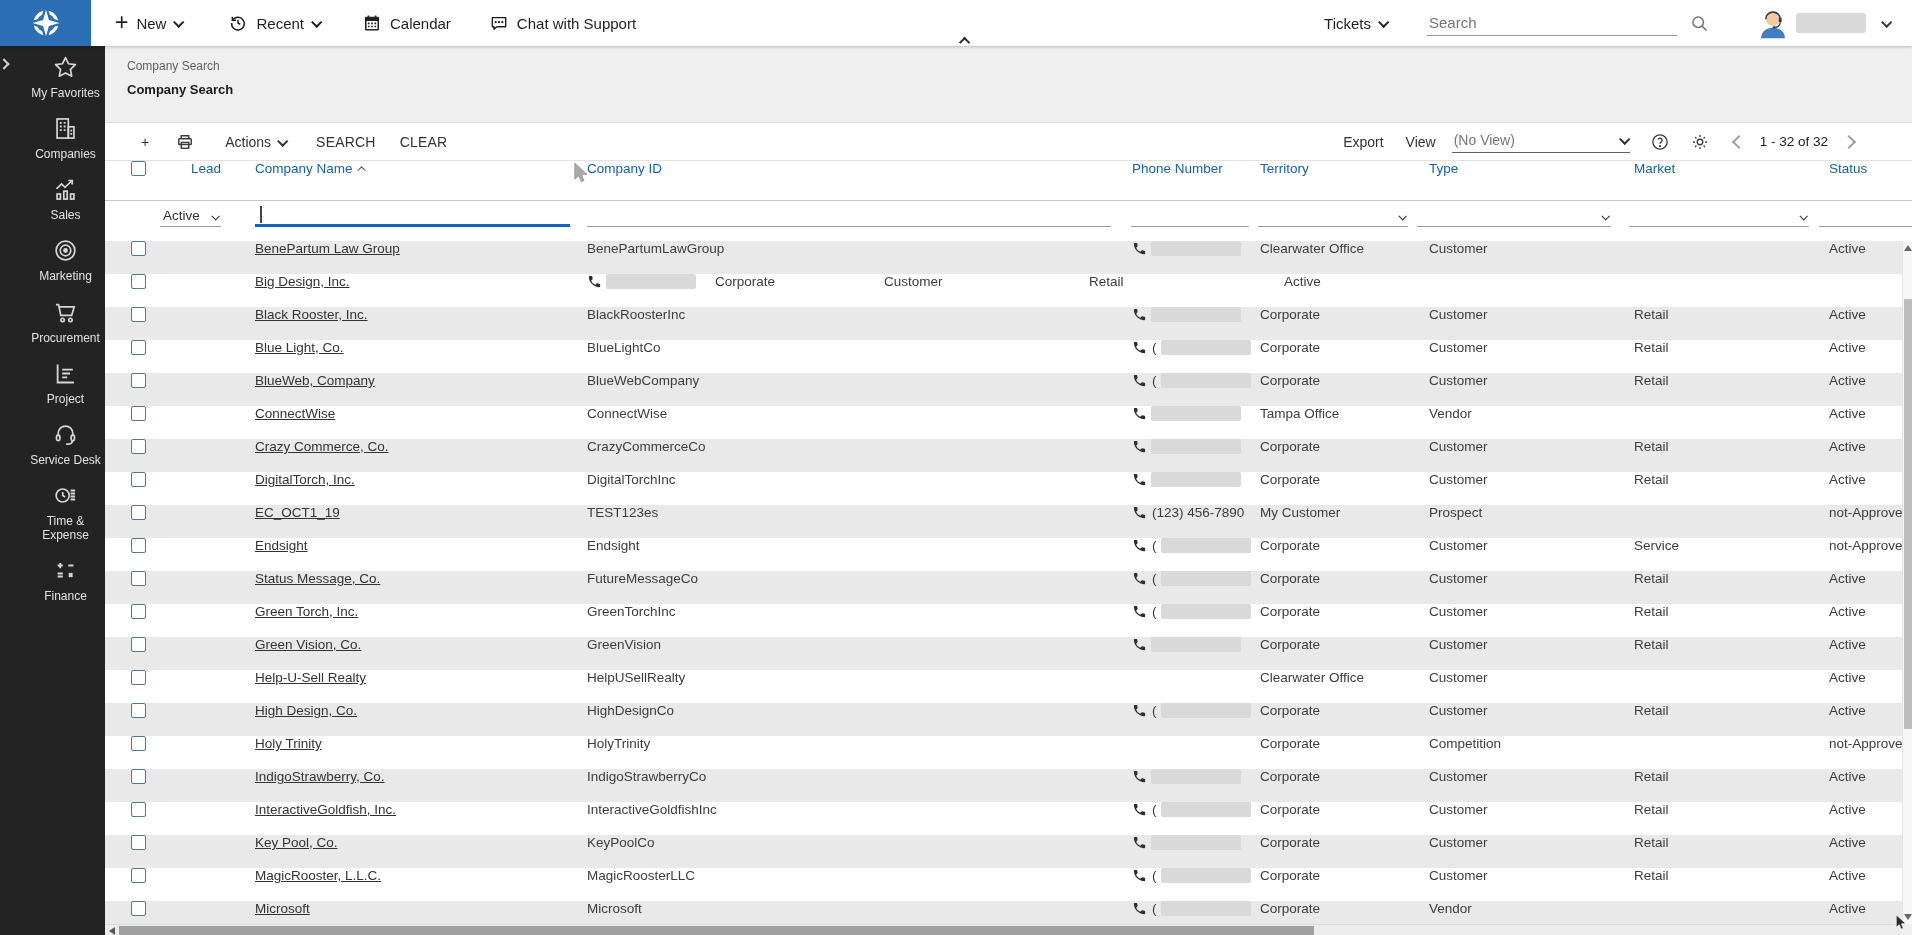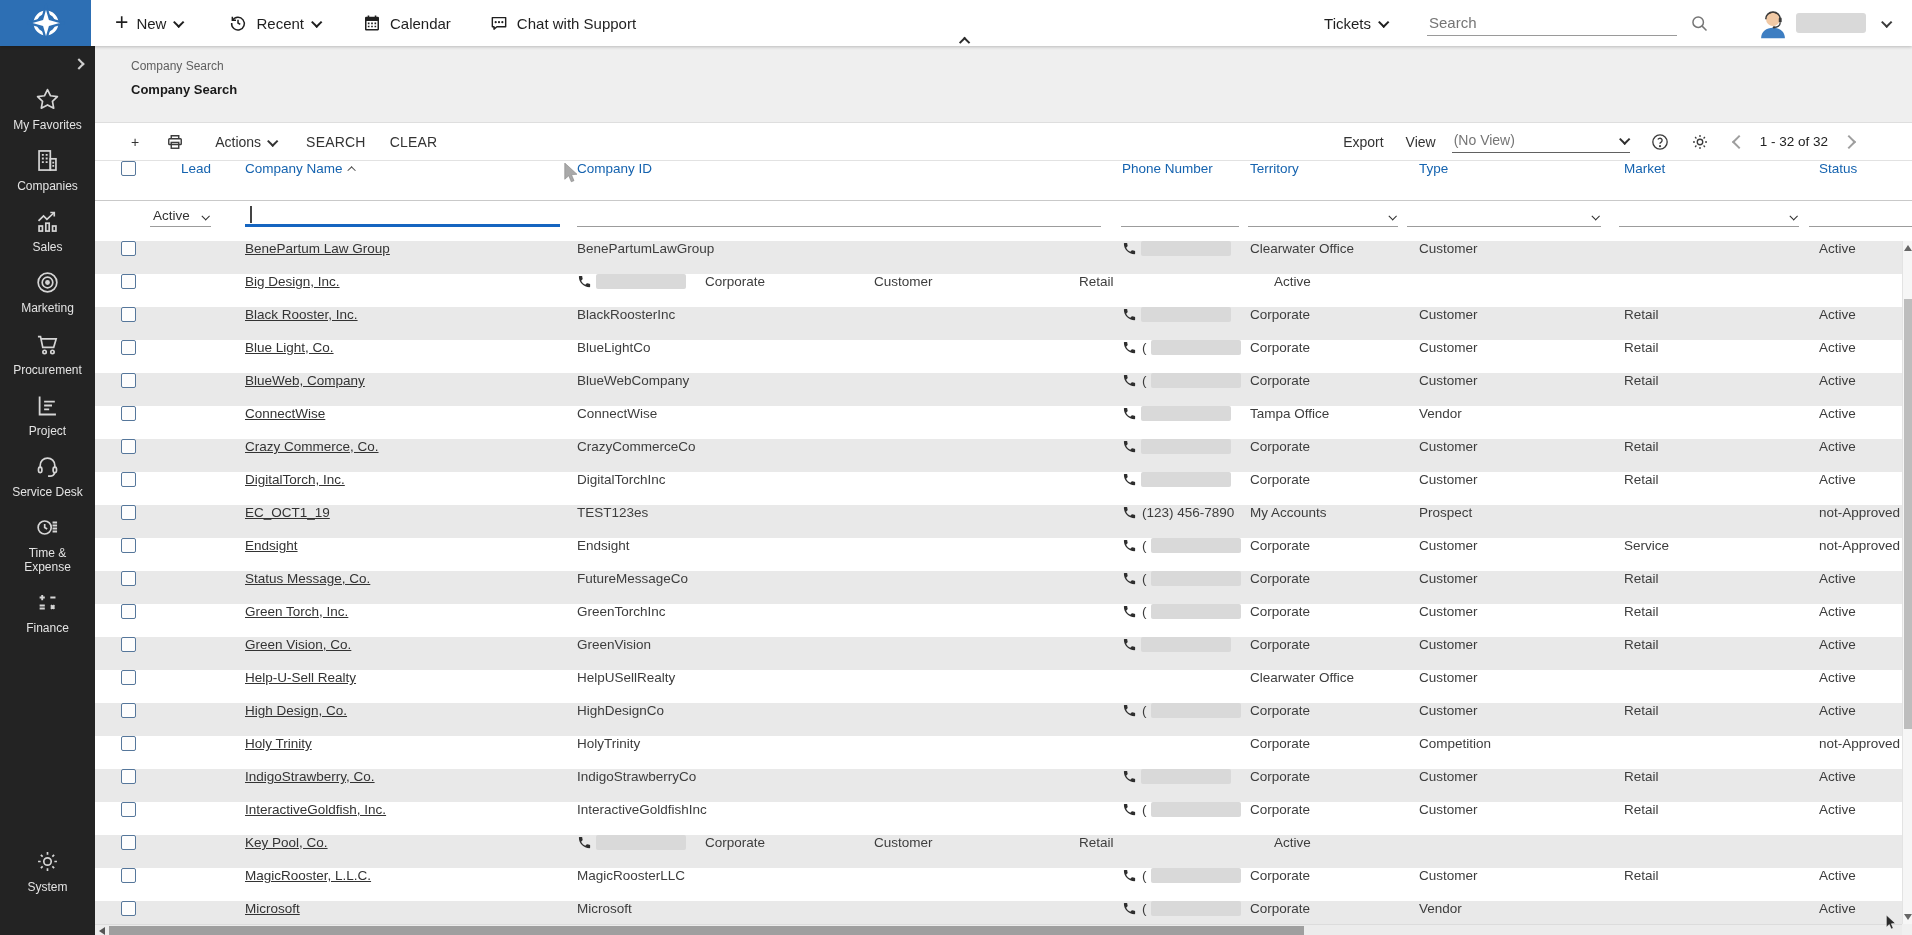--- a/index.html
+++ b/index.html
@@ -28,32 +28,32 @@
   .tb-search input{border:none;outline:none;border-bottom:1px solid #9a9a9a;width:250px;
     font-size:15px;padding:3px 2px 4px;color:#333;background:transparent;font-family:"Liberation Sans",sans-serif;}
   .tb-search input::placeholder{color:#757575;}
   .tb-search .sicon{width:21px;height:21px;color:#757575;margin-left:12px;margin-bottom:2px;}
   .profile{display:flex;align-items:center;margin-left:46px;gap:4px;cursor:pointer;}
   .redact-name{width:70px;height:20px;background:#d9d9d9;border-radius:3px;margin-left:2px;}
   .profile .chev{color:#3a3a3a;margin-left:12px;}
 
   
   .main{display:flex;height:889px;}
-  .sidebar{width:95px;background:#232323;color:#e3e3e3;display:flex;flex-direction:column;flex:none;}
+  .sidebar{width:105px;background:#232323;color:#e3e3e3;display:flex;flex-direction:row;flex:none;}
   .expand-row{height:28px;display:flex;justify-content:flex-end;align-items:center;padding-right:12px;margin-top:4px;}
   .expand-row .chev{color:#cfcfcf;border-width:2px;}
   .side-list{display:flex;flex-direction:column;align-items:center;margin-top:8px;}
   .side-item{display:flex;flex-direction:column;align-items:center;margin-bottom:15px;cursor:pointer;width:91px;}
   .side-item .side-icon{width:27px;height:27px;color:#d6d6d6;}
   .side-item .side-icon svg{width:27px;height:27px;display:block;}
   .side-item .side-label{font-size:12px;color:#e3e3e3;text-align:center;line-height:1.18;margin-top:5px;max-width:72px;}
   .side-bottom{margin-top:auto;margin-bottom:26px;}
 
   .content{flex:1;display:flex;flex-direction:column;background:#efefef;min-width:0;}
-  .crumb-strip{height:76px;padding:13px 0 0 36px;}
+  .crumb-strip{height:76px;padding:13px 0 0 22px;}
   .crumb{font-size:12px;color:#5f5f5f;}
   .crumb-title{font-size:13px;font-weight:bold;color:#1a1a1a;margin-top:9px;}
 
   
   .panel{flex:1;background:#fff;position:relative;overflow:hidden;border-top:1px solid #dedede;}
   .toolbar{height:38px;display:flex;align-items:center;border-bottom:1px solid #e2e2e2;}
   .toolbar .tool{display:flex;align-items:center;gap:7px;color:#333;font-size:14px;cursor:pointer;white-space:nowrap;}
   .toolbar .tool svg{width:20px;height:20px;color:#3c3c3c;}
   .t-plus{margin-left:36px;font-size:24px;font-weight:400;color:#3c3c3c;line-height:1;}
   .t-print{margin-left:26px;}
@@ -625,21 +625,21 @@
     <div class="col-id">TEST123es</div>
     <div class="col-phone">
       <span class="phone-icon">
         <svg viewBox="0 0 24 24">
                     <path fill="currentColor" d="M6.62 10.79c1.44 2.83 3.76 5.15 6.59 6.59l2.2-2.2c.27-.27.67-.36 1.02-.24 1.12.37 2.33.57 3.57.57.55 0 1 .45 1 1V20c0 .55-.45 1-1 1-9.39 0-17-7.61-17-17 0-.55.45-1 1-1h3.5c.55 0 1 .45 1 1 0 1.25.2 2.45.57 3.57.11.35.03.74-.25 1.02l-2.2 2.2z"></path>
                   </svg>
       </span>
 
       <span class="phone-text">(123) 456-7890</span>
     </div>
-    <div class="col-terr">My Accounts</div>
+    <div class="col-terr">My Customer</div>
     <div class="col-type">Prospect</div>
     <div class="col-market"></div>
     <div class="col-status">not-Approved</div>
   </div>
             <div class="grow drow">
     <div class="col-check">
                 <span class="cbx"></span>
               </div>
     <div class="col-lead"></div>
     <div class="col-name">
@@ -846,20 +846,21 @@
     <div class="col-status">Active</div>
   </div>
             <div class="grow drow odd">
     <div class="col-check">
                 <span class="cbx"></span>
               </div>
     <div class="col-lead"></div>
     <div class="col-name">
       <a class="name-link">Key Pool, Co.</a>
     </div>
+    <div class="col-id">KeyPoolCo</div>
     <div class="col-phone">
       <span class="phone-icon">
         <svg viewBox="0 0 24 24">
                     <path fill="currentColor" d="M6.62 10.79c1.44 2.83 3.76 5.15 6.59 6.59l2.2-2.2c.27-.27.67-.36 1.02-.24 1.12.37 2.33.57 3.57.57.55 0 1 .45 1 1V20c0 .55-.45 1-1 1-9.39 0-17-7.61-17-17 0-.55.45-1 1-1h3.5c.55 0 1 .45 1 1 0 1.25.2 2.45.57 3.57.11.35.03.74-.25 1.02l-2.2 2.2z"></path>
                   </svg>
       </span>
 
       <span class="redacted"></span>
 
     </div>

